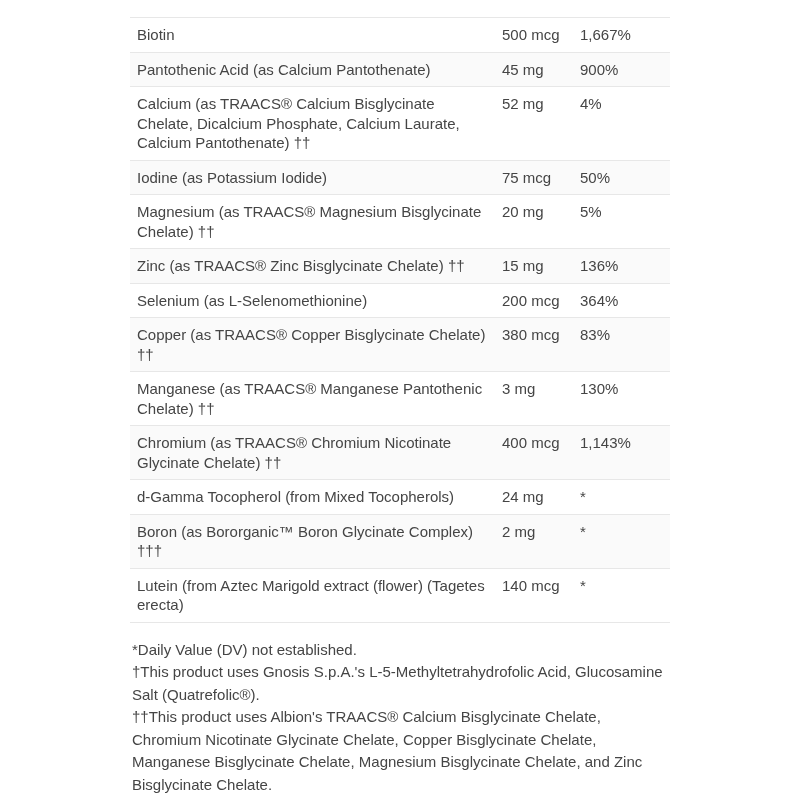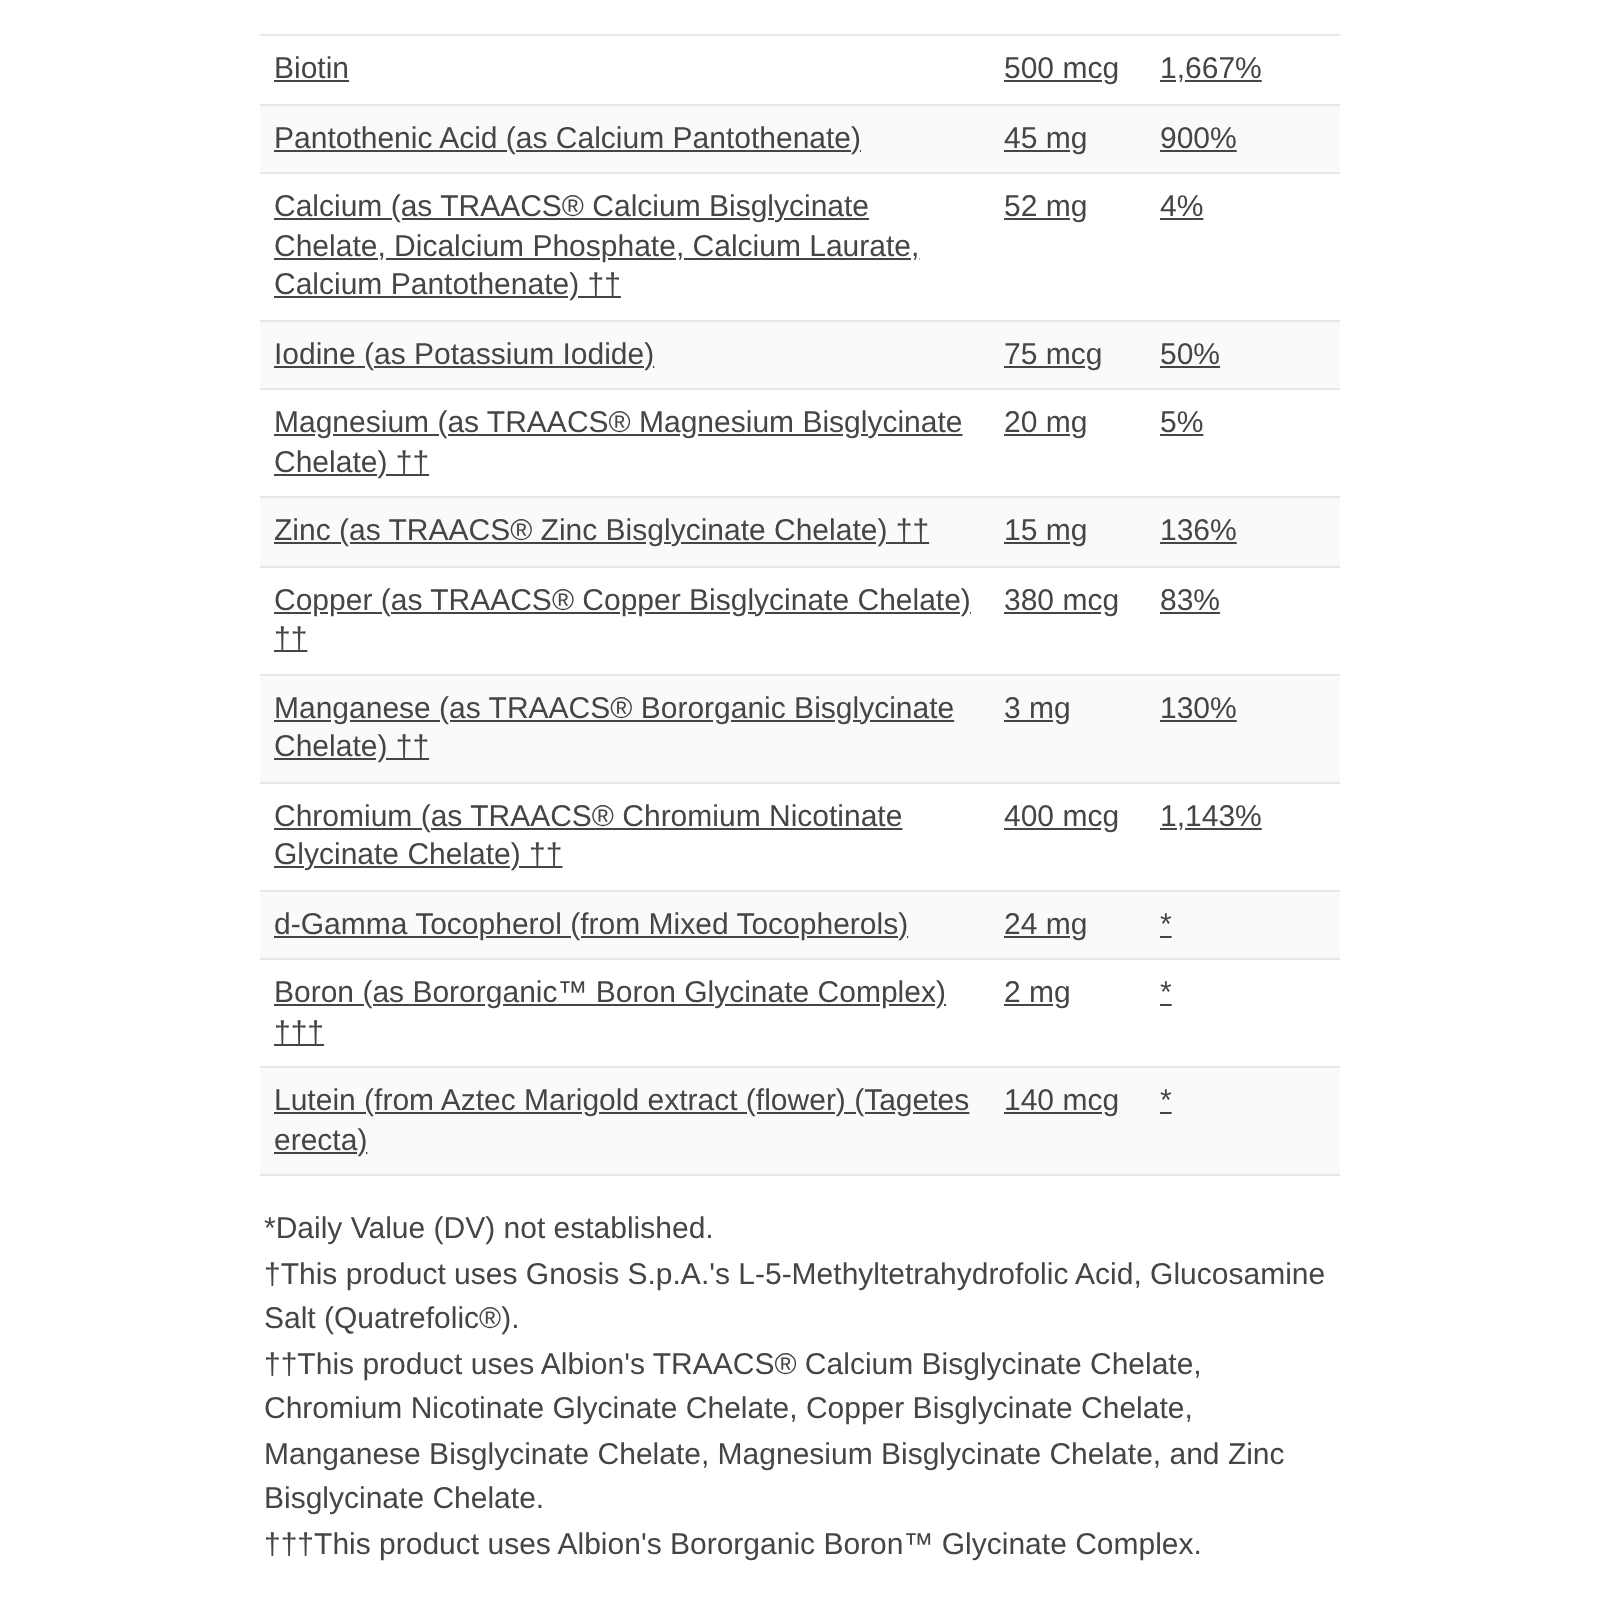--- a/index.html
+++ b/index.html
@@ -12,21 +12,20 @@
   body { height: 800px; overflow: hidden; }
   .content {
     width: 540px;
     margin-left: 130px;
     padding-top: 17px;
   }
   table.facts {
     width: 100%;
     border-collapse: collapse;
     font-size: 15px;
-    text-decoration: underline;
   }
   table.facts tr {
     border-top: 1px solid #e7e7e7;
   }
   table.facts tr:nth-child(even) {
     background: #fafafa;
   }
   table.facts tr:last-child {
     border-bottom: 1px solid #e7e7e7;
     margin-top: 32px;
@@ -79,26 +78,31 @@
         <td class="col-name">Magnesium (as TRAACS® Magnesium Bisglycinate Chelate) ††</td>
         <td class="col-amount">20 mg</td>
         <td class="col-dv">5%</td>
       </tr>
       <tr>
         <td class="col-name">Zinc (as TRAACS® Zinc Bisglycinate Chelate) ††</td>
         <td class="col-amount">15 mg</td>
         <td class="col-dv">136%</td>
       </tr>
       <tr>
+        <td class="col-name">Selenium (as L-Selenomethionine)</td>
+        <td class="col-amount">200 mcg</td>
+        <td class="col-dv">364%</td>
+      </tr>
+      <tr>
         <td class="col-name">Copper (as TRAACS® Copper Bisglycinate Chelate) ††</td>
         <td class="col-amount">380 mcg</td>
         <td class="col-dv">83%</td>
       </tr>
       <tr>
-        <td class="col-name">Manganese (as TRAACS® Bororganic Bisglycinate Chelate) ††</td>
+        <td class="col-name">Manganese (as TRAACS® Manganese Pantothenic Chelate) ††</td>
         <td class="col-amount">3 mg</td>
         <td class="col-dv">130%</td>
       </tr>
       <tr>
         <td class="col-name">Chromium (as TRAACS® Chromium Nicotinate Glycinate Chelate) ††</td>
         <td class="col-amount">400 mcg</td>
         <td class="col-dv">1,143%</td>
       </tr>
       <tr>
         <td class="col-name">d-Gamma Tocopherol (from Mixed Tocopherols)</td>

